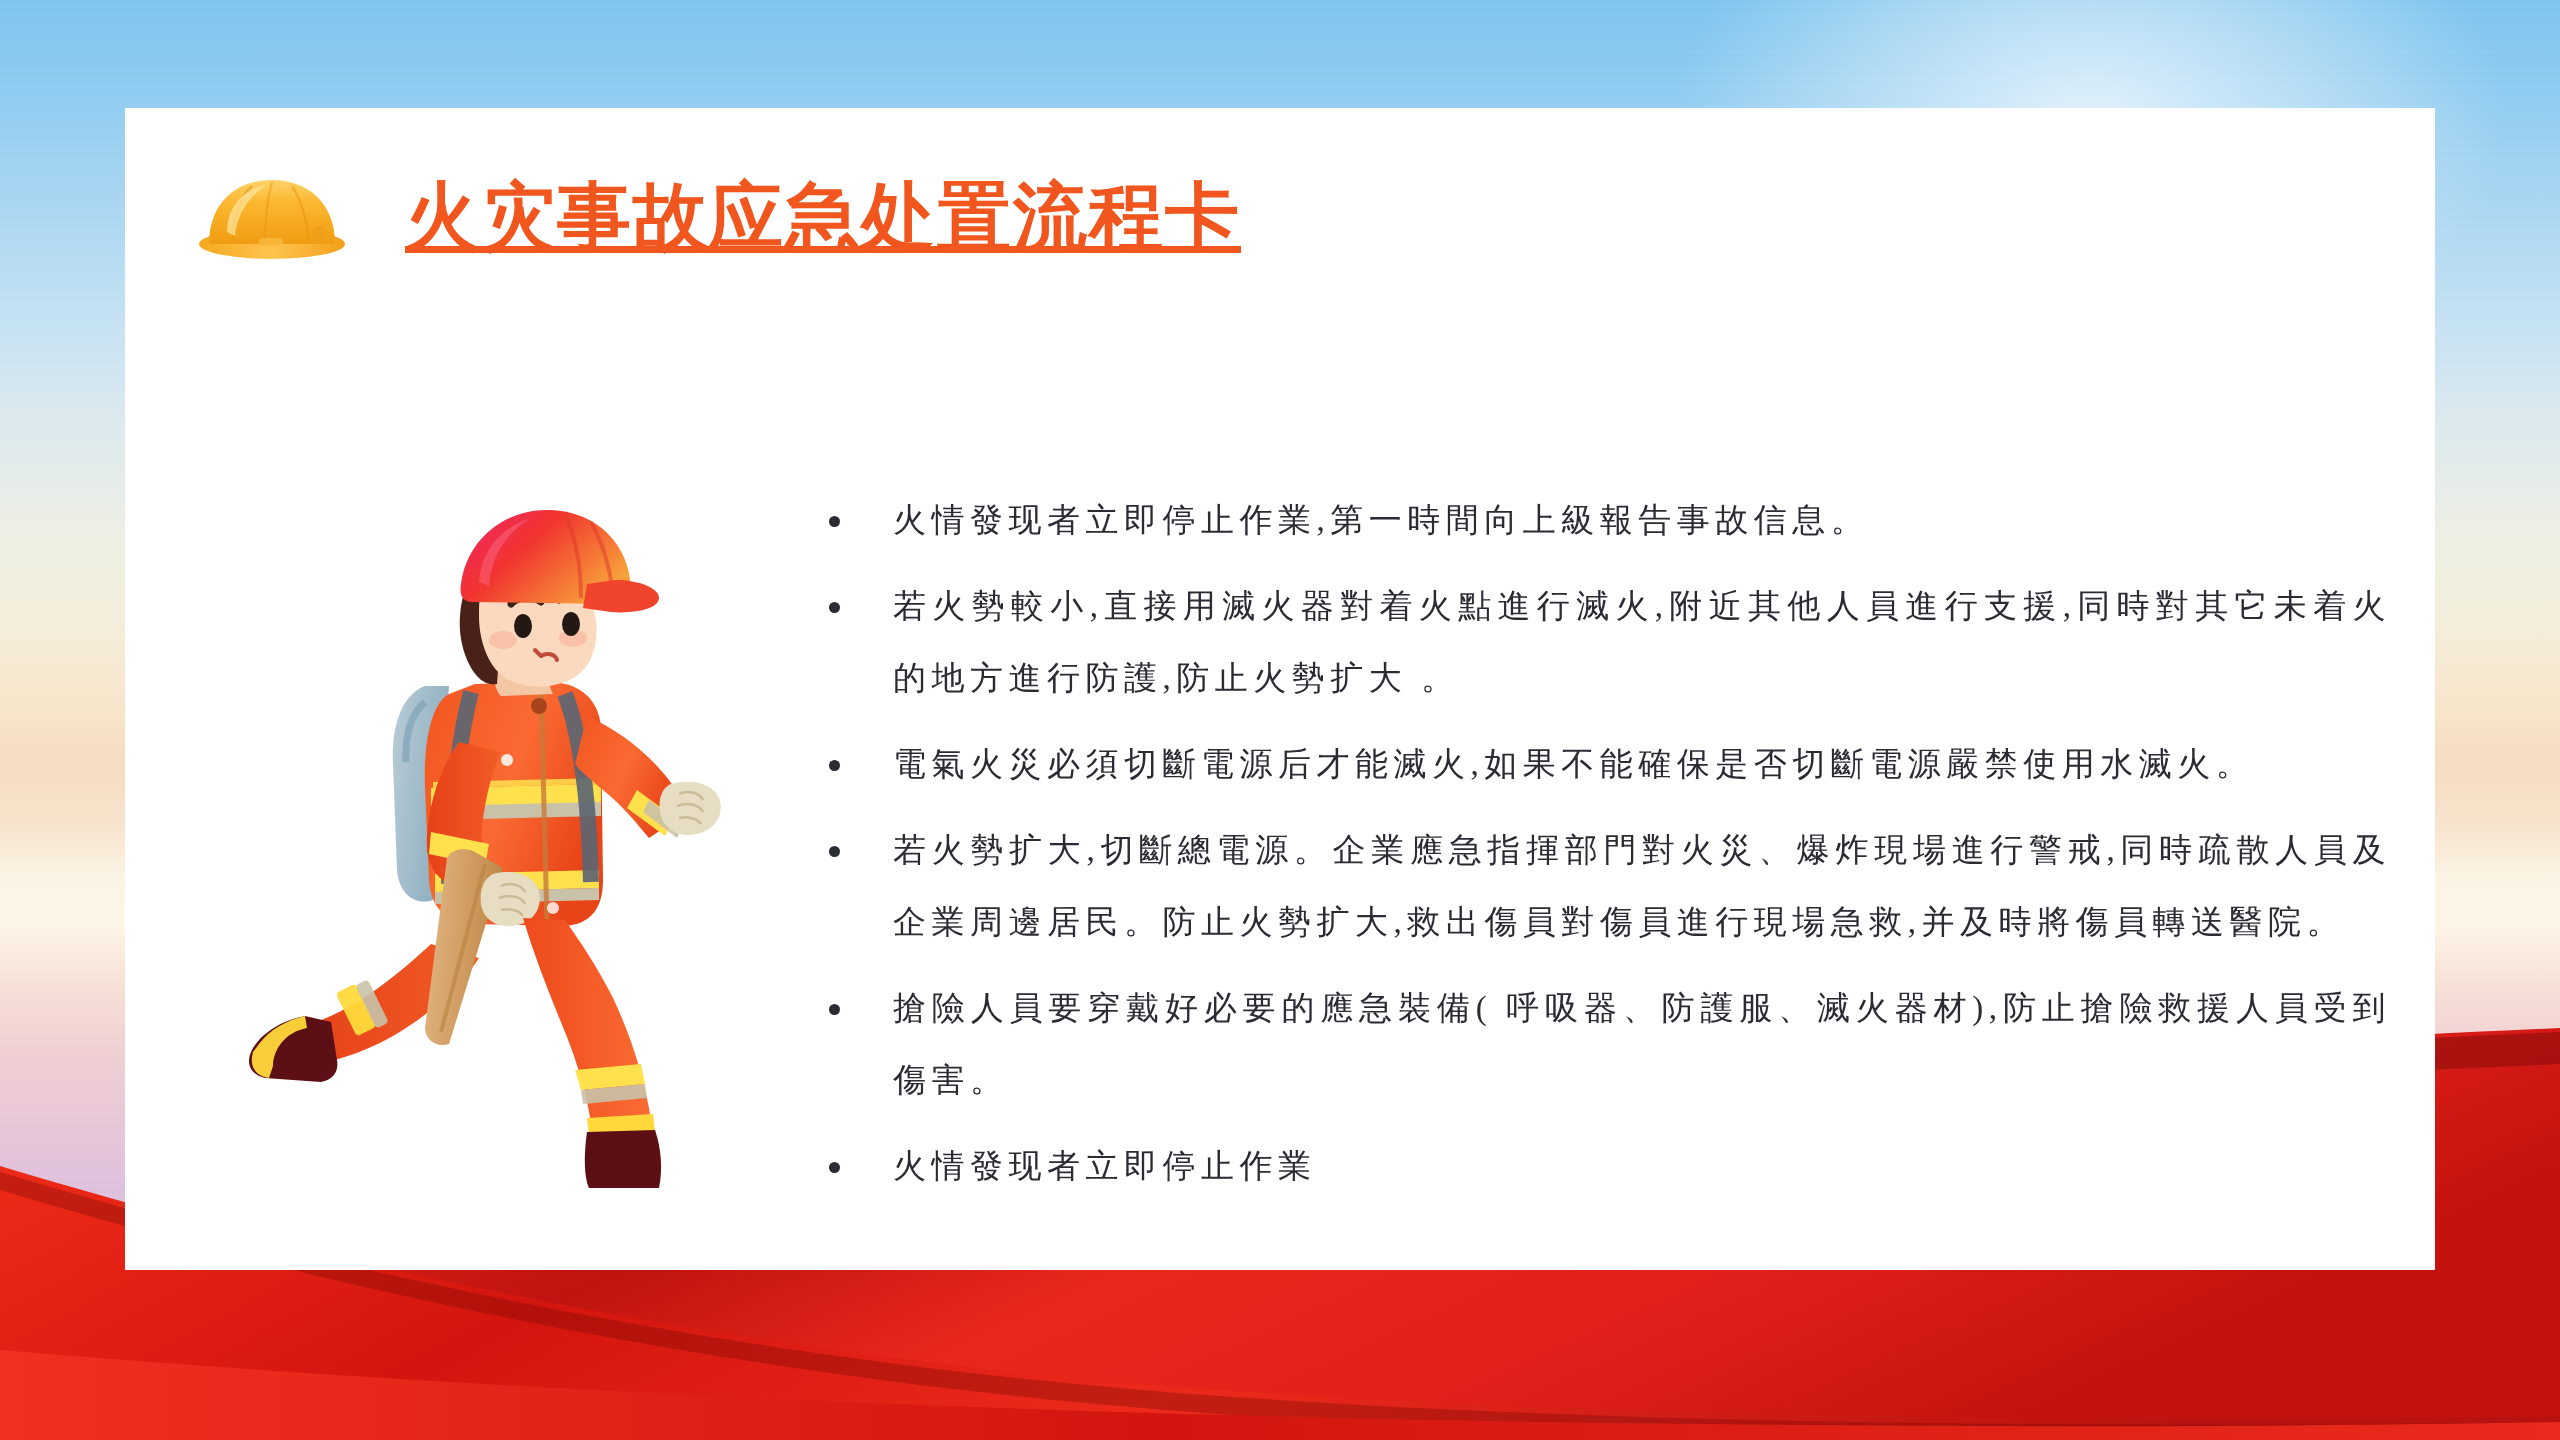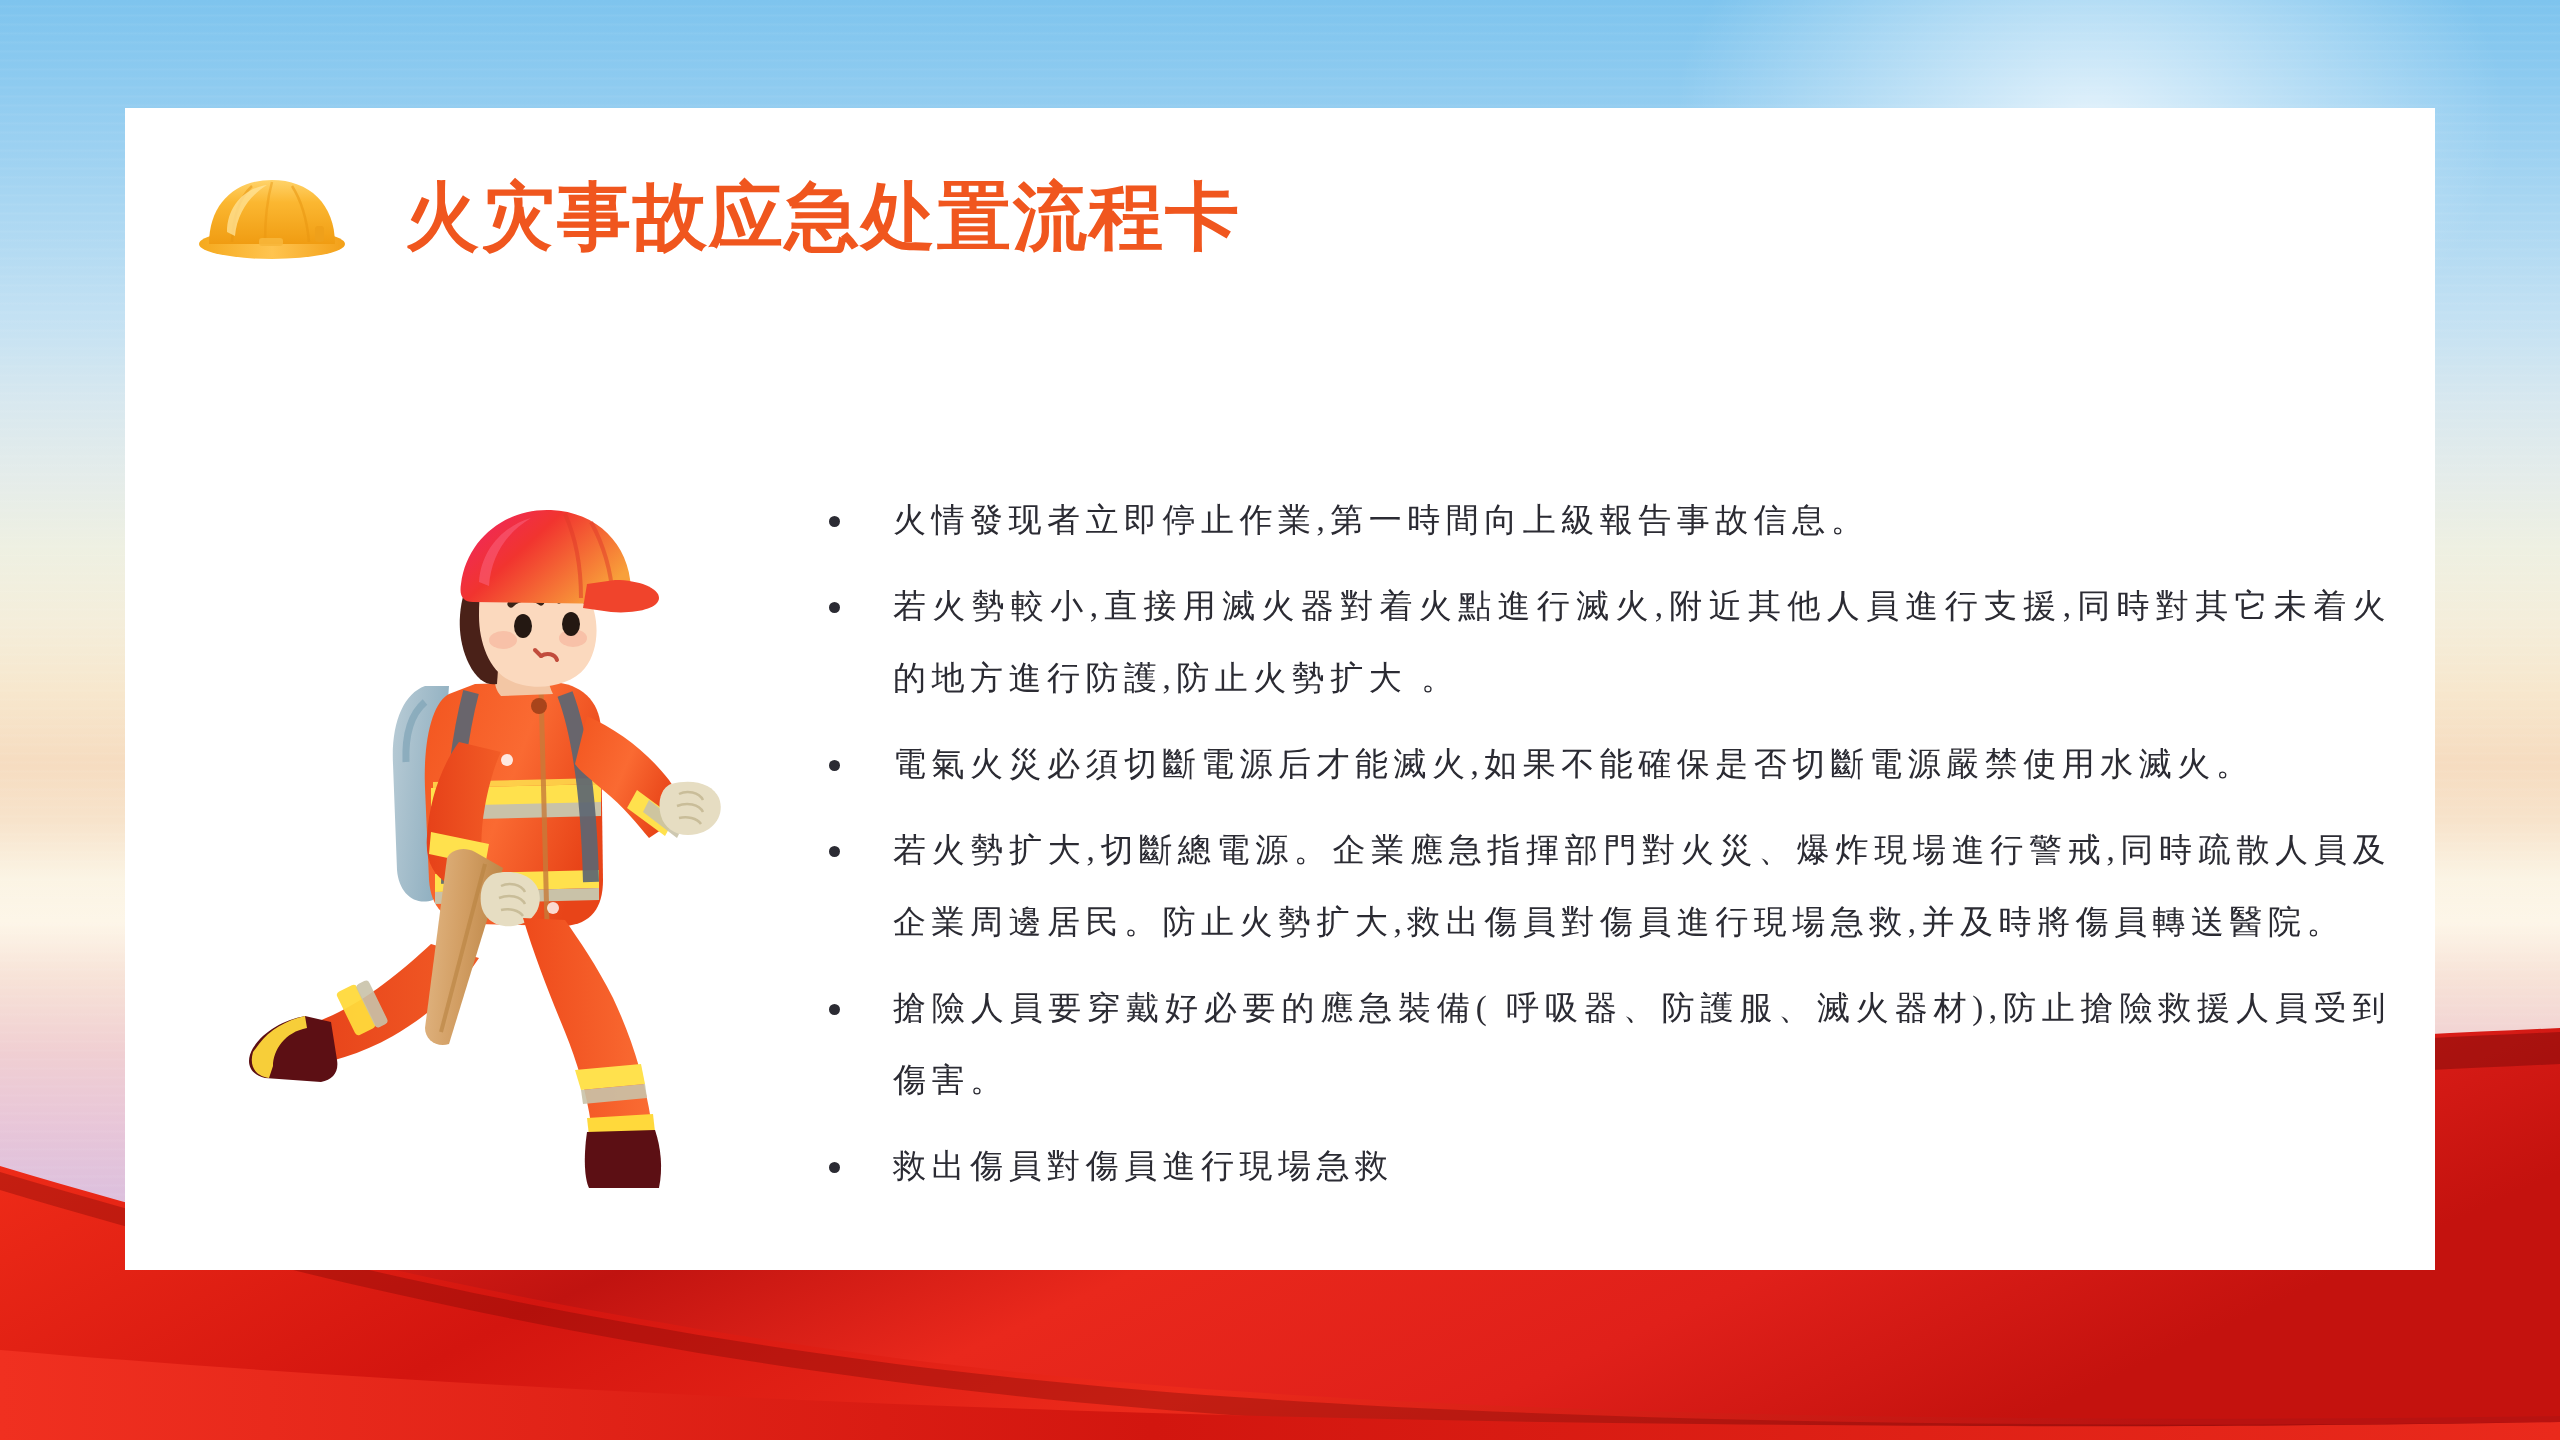--- a/index.html
+++ b/index.html
@@ -109,20 +109,21 @@
     display: block;
   }
   .slide-title {
     font-family: "DejaVu Sans", "Liberation Sans", sans-serif;
     font-size: 74px;
     font-weight: bold;
     color: #f0561e;
     letter-spacing: 2px;
     line-height: 1;
     white-space: nowrap;
+    text-decoration: underline;
   }
 
   
   .firefighter {
     position: absolute;
     left: 110px;
     top: 380px;
     width: 520px;
     height: 700px;
   }
@@ -345,17 +346,17 @@
 
       <path d="M244,94 C246,62 268,38 296,30 C272,44 256,68 254,98 Z" fill="#F9637E" opacity="0.55"></path>
     </svg>
 
     <ul class="bullet-list">
       <li class="bullet-item">火情發现者立即停止作業,第一時間向上級報告事故信息。</li>
       <li class="bullet-item">若火勢較小,直接用滅火器對着火點進行滅火,附近其他人員進行支援,同時對其它未着火的地方進行防護,防止火勢扩大 。</li>
       <li class="bullet-item">電氣火災必須切斷電源后才能滅火,如果不能確保是否切斷電源嚴禁使用水滅火。</li>
       <li class="bullet-item">若火勢扩大,切斷總電源。企業應急指揮部門對火災、爆炸現場進行警戒,同時疏散人員及企業周邊居民。防止火勢扩大,救出傷員對傷員進行現場急救,并及時將傷員轉送醫院。</li>
       <li class="bullet-item">搶險人員要穿戴好必要的應急裝備(  呼吸器、防護服、滅火器材),防止搶險救援人員受到傷害。</li>
-      <li class="bullet-item">救出傷員對傷員進行現場急救</li>
+      <li class="bullet-item">火情發现者立即停止作業</li>
     </ul>
 
   </div>
 </div>
 
 </body></html>

